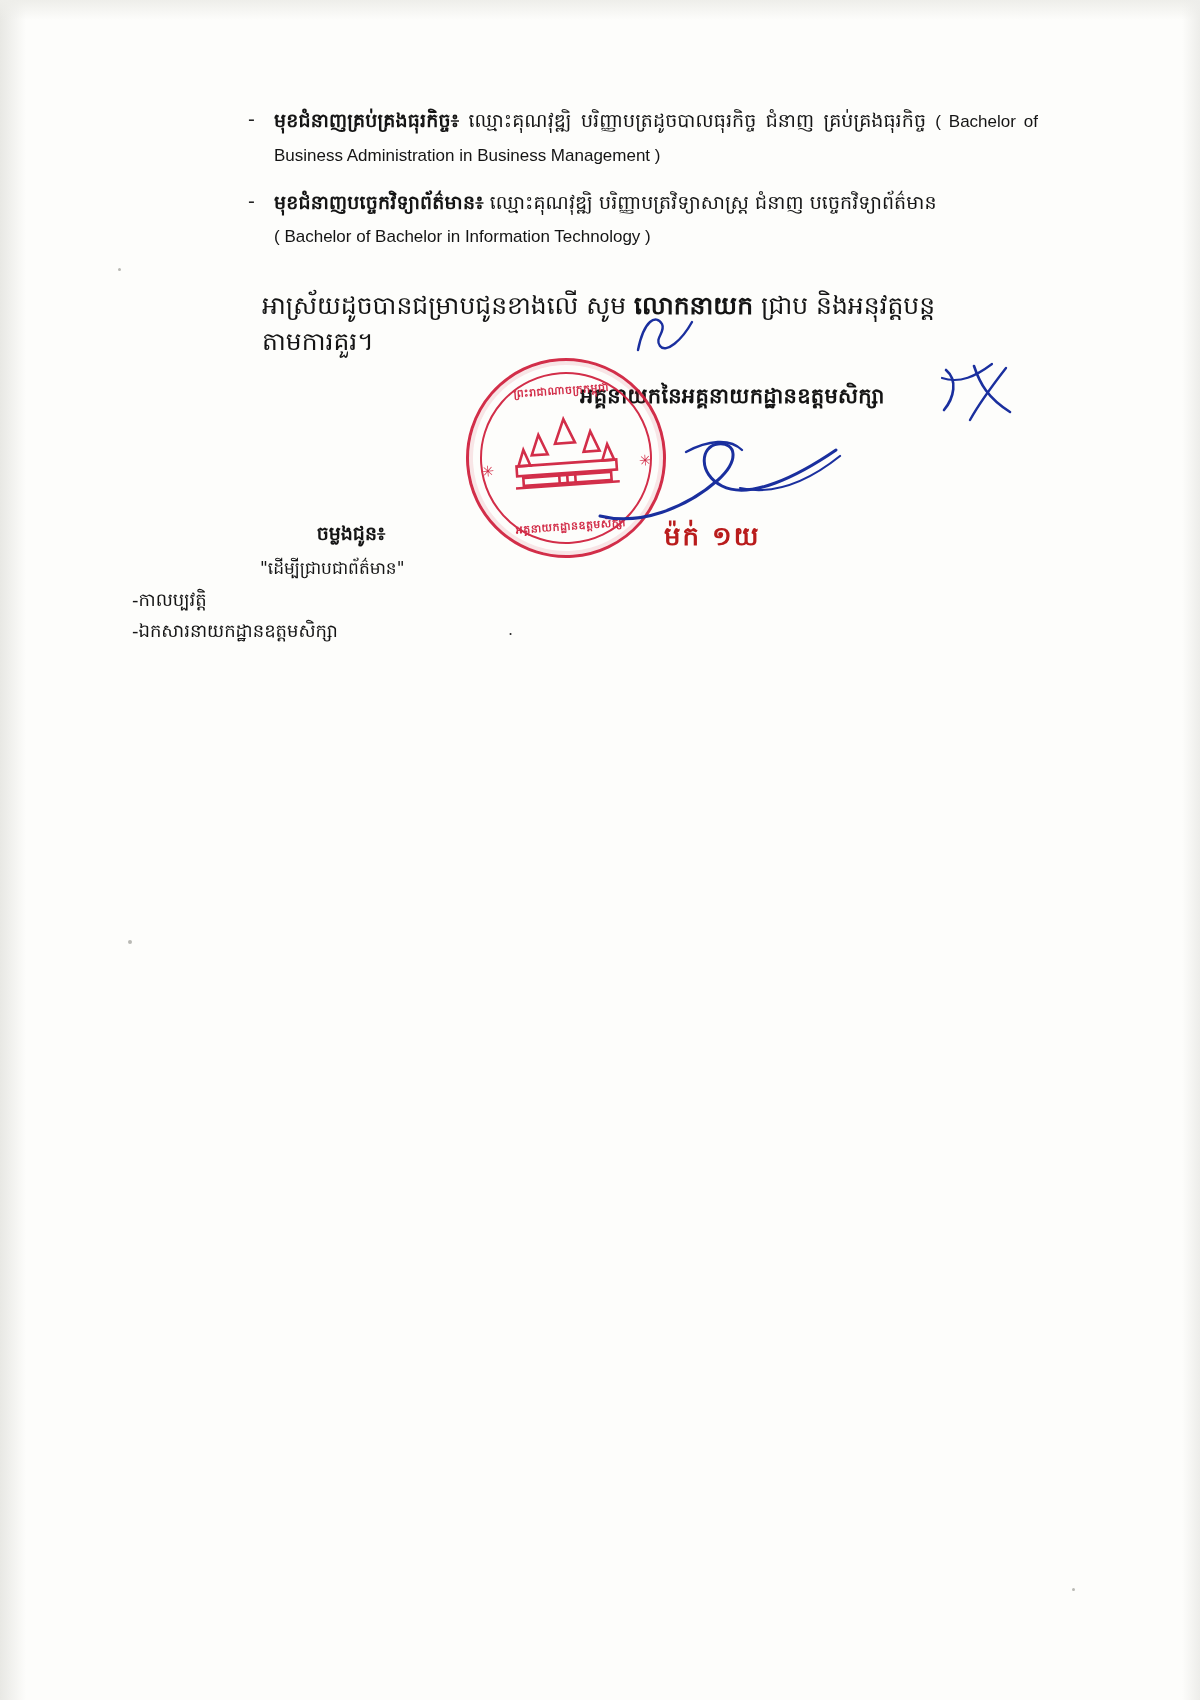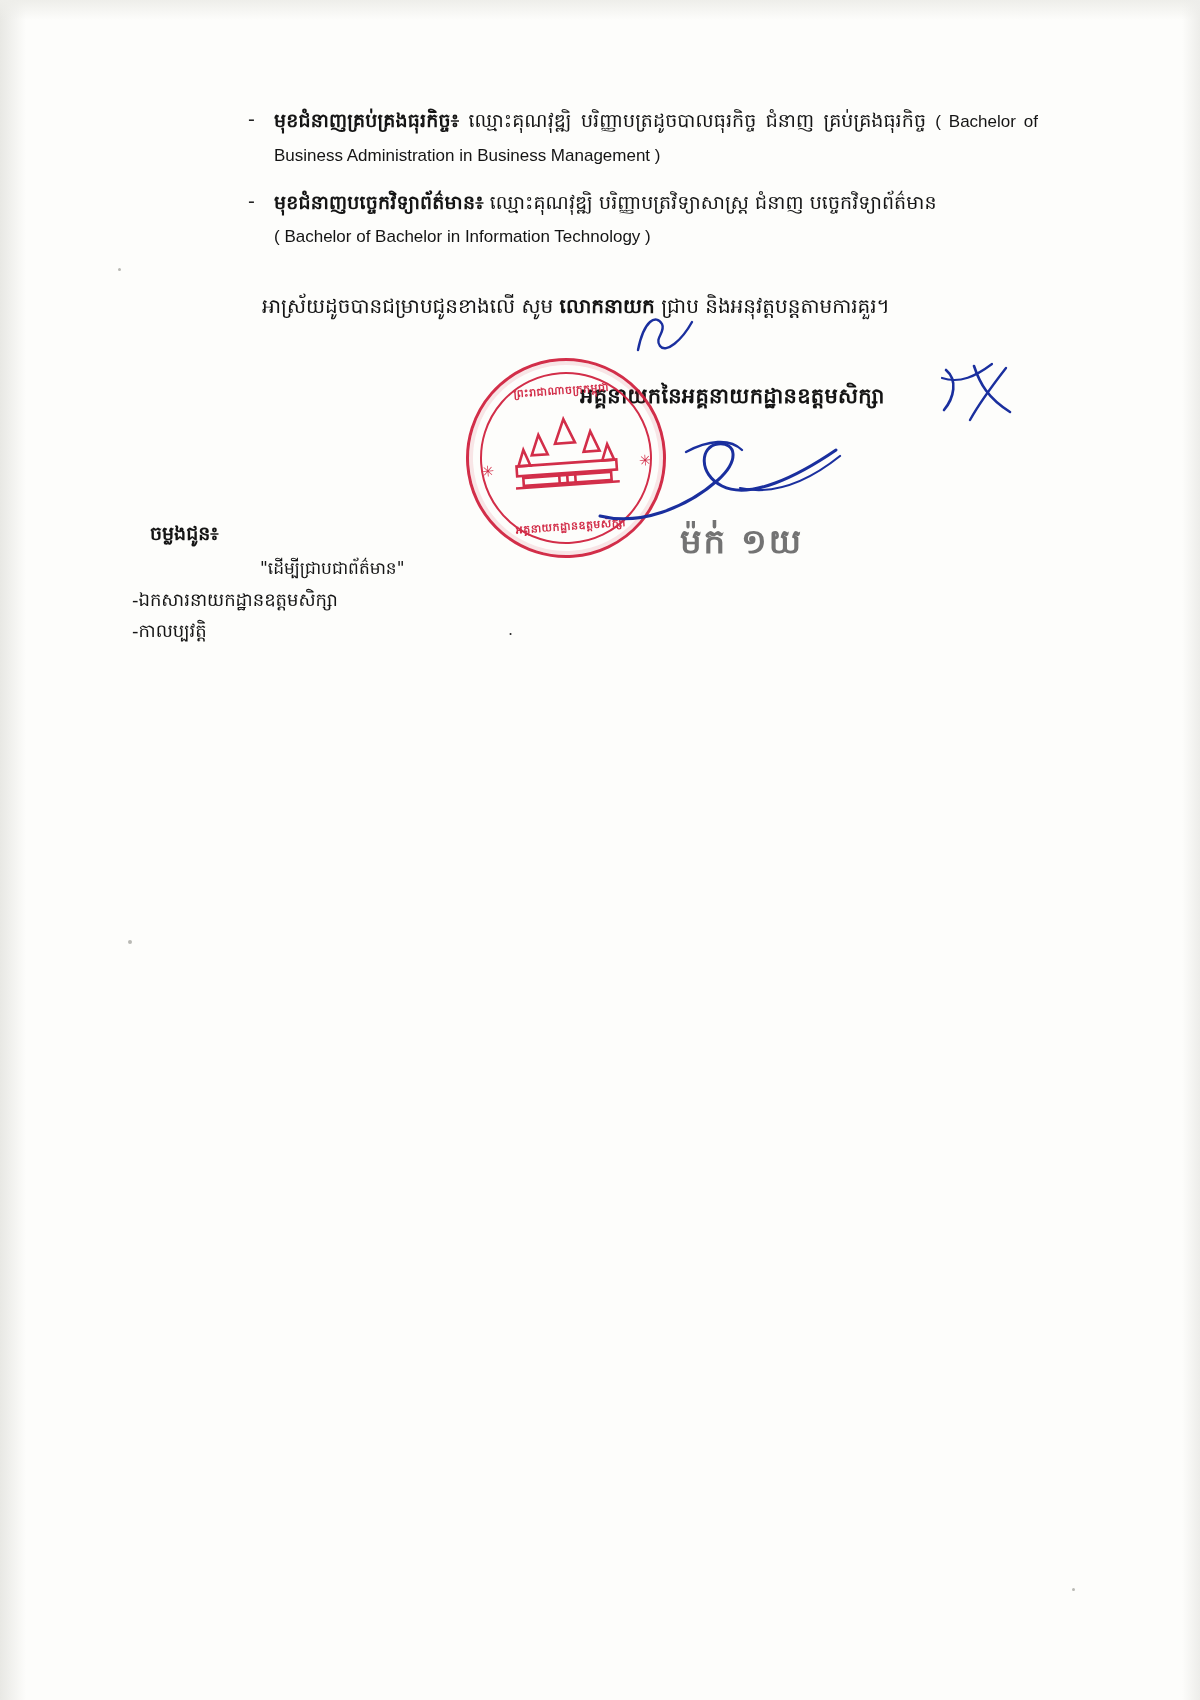--- a/index.html
+++ b/index.html
@@ -84,21 +84,21 @@
     font-family: "Liberation Sans", sans-serif;
     font-size: 17px;
   }
 
   
   .para {
     position: absolute;
     left: 262px;
     top: 288px;
     width: 700px;
-    font-size: 20px;
+    font-size: 25px;
     line-height: 36px;
   }
   .para .b { font-weight: bold; }
 
   
   .sig-title {
     position: absolute;
     left: 580px;
     top: 382px;
     font-size: 21px;
@@ -154,24 +154,24 @@
   .temple {
     position: absolute;
     left: 50%;
     top: 52px;
     transform: translateX(-50%);
   }
 
   
   .red-note {
     position: absolute;
-    left: 680px;
+    left: 664px;
     top: 520px;
-    color: #737373;
-    font-size: 34px;
+    color: #b91c1c;
+    font-size: 26px;
     font-weight: bold;
     letter-spacing: 2px;
     font-family: "DejaVu Sans", sans-serif;
   }
 
   
   .sig-ink { position: absolute; pointer-events: none; }
   .ink-1 { left: 630px; top: 310px; }
   .ink-2 { left: 940px; top: 358px; }
   .ink-3 { left: 590px; top: 430px; }
@@ -183,20 +183,21 @@
     top: 518px;
     width: 420px;
     font-size: 18px;
     line-height: 31px;
   }
   .cc-title {
     font-weight: bold;
     font-size: 19px;
     margin-left: 18px;
     margin-bottom: 4px;
+    text-align: center;
   }
   .cc-item { white-space: nowrap; }
   .cc-sub {
     margin-left: 128px;
     font-size: 17px;
   }
   .cc-dot {
     position: absolute;
     left: 376px;
     top: 96px;
@@ -292,19 +293,19 @@
 
     <svg class="sig-ink ink-3" width="280" height="110" viewBox="0 0 280 110">
       <path d="M10 86 C50 96, 96 78, 128 50 C150 30, 146 12, 128 14 C110 16, 108 44, 132 56 C160 70, 208 46, 246 20" fill="none" stroke="#1a2f9e" stroke-width="3" stroke-linecap="round"></path>
       <path d="M96 22 C118 10, 140 8, 152 20" fill="none" stroke="#1a2f9e" stroke-width="2.4" stroke-linecap="round"></path>
       <path d="M150 58 C186 66, 220 50, 250 26" fill="none" stroke="#1a2f9e" stroke-width="2.2" stroke-linecap="round"></path>
     </svg>
 
     <div class="cc">
       <div class="cc-title">ចម្លងជូន៖</div>
       <div class="cc-sub">"ដើម្បីជ្រាបជាព័ត៌មាន"</div>
+      <div class="cc-item">-កាលប្បវត្តិ</div>
       <div class="cc-item">-ឯកសារនាយកដ្ឋានឧត្តមសិក្សា</div>
-      <div class="cc-item">-កាលប្បវត្តិ</div>
       <div class="cc-dot">.</div>
     </div>
 
   </div>
 </div>
 
 </body></html>

